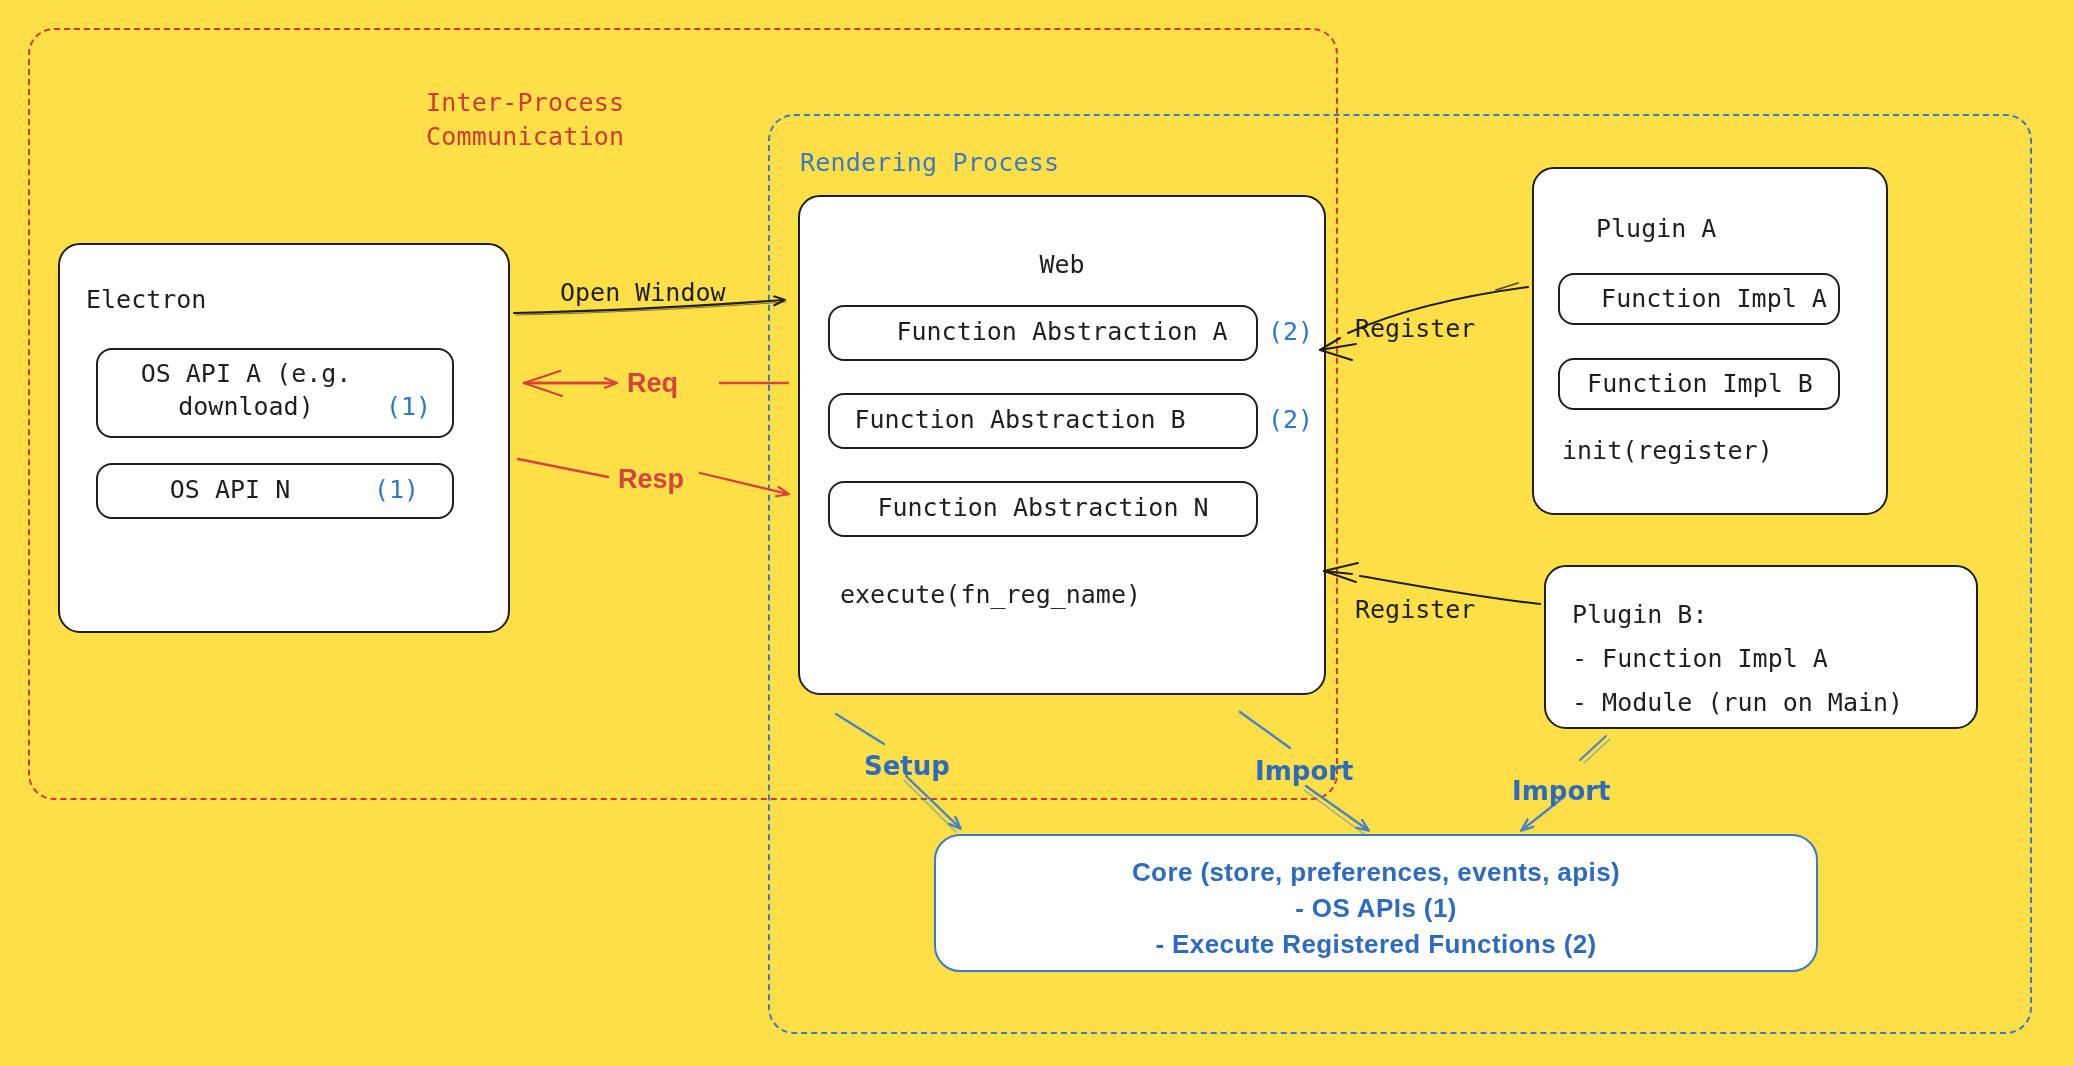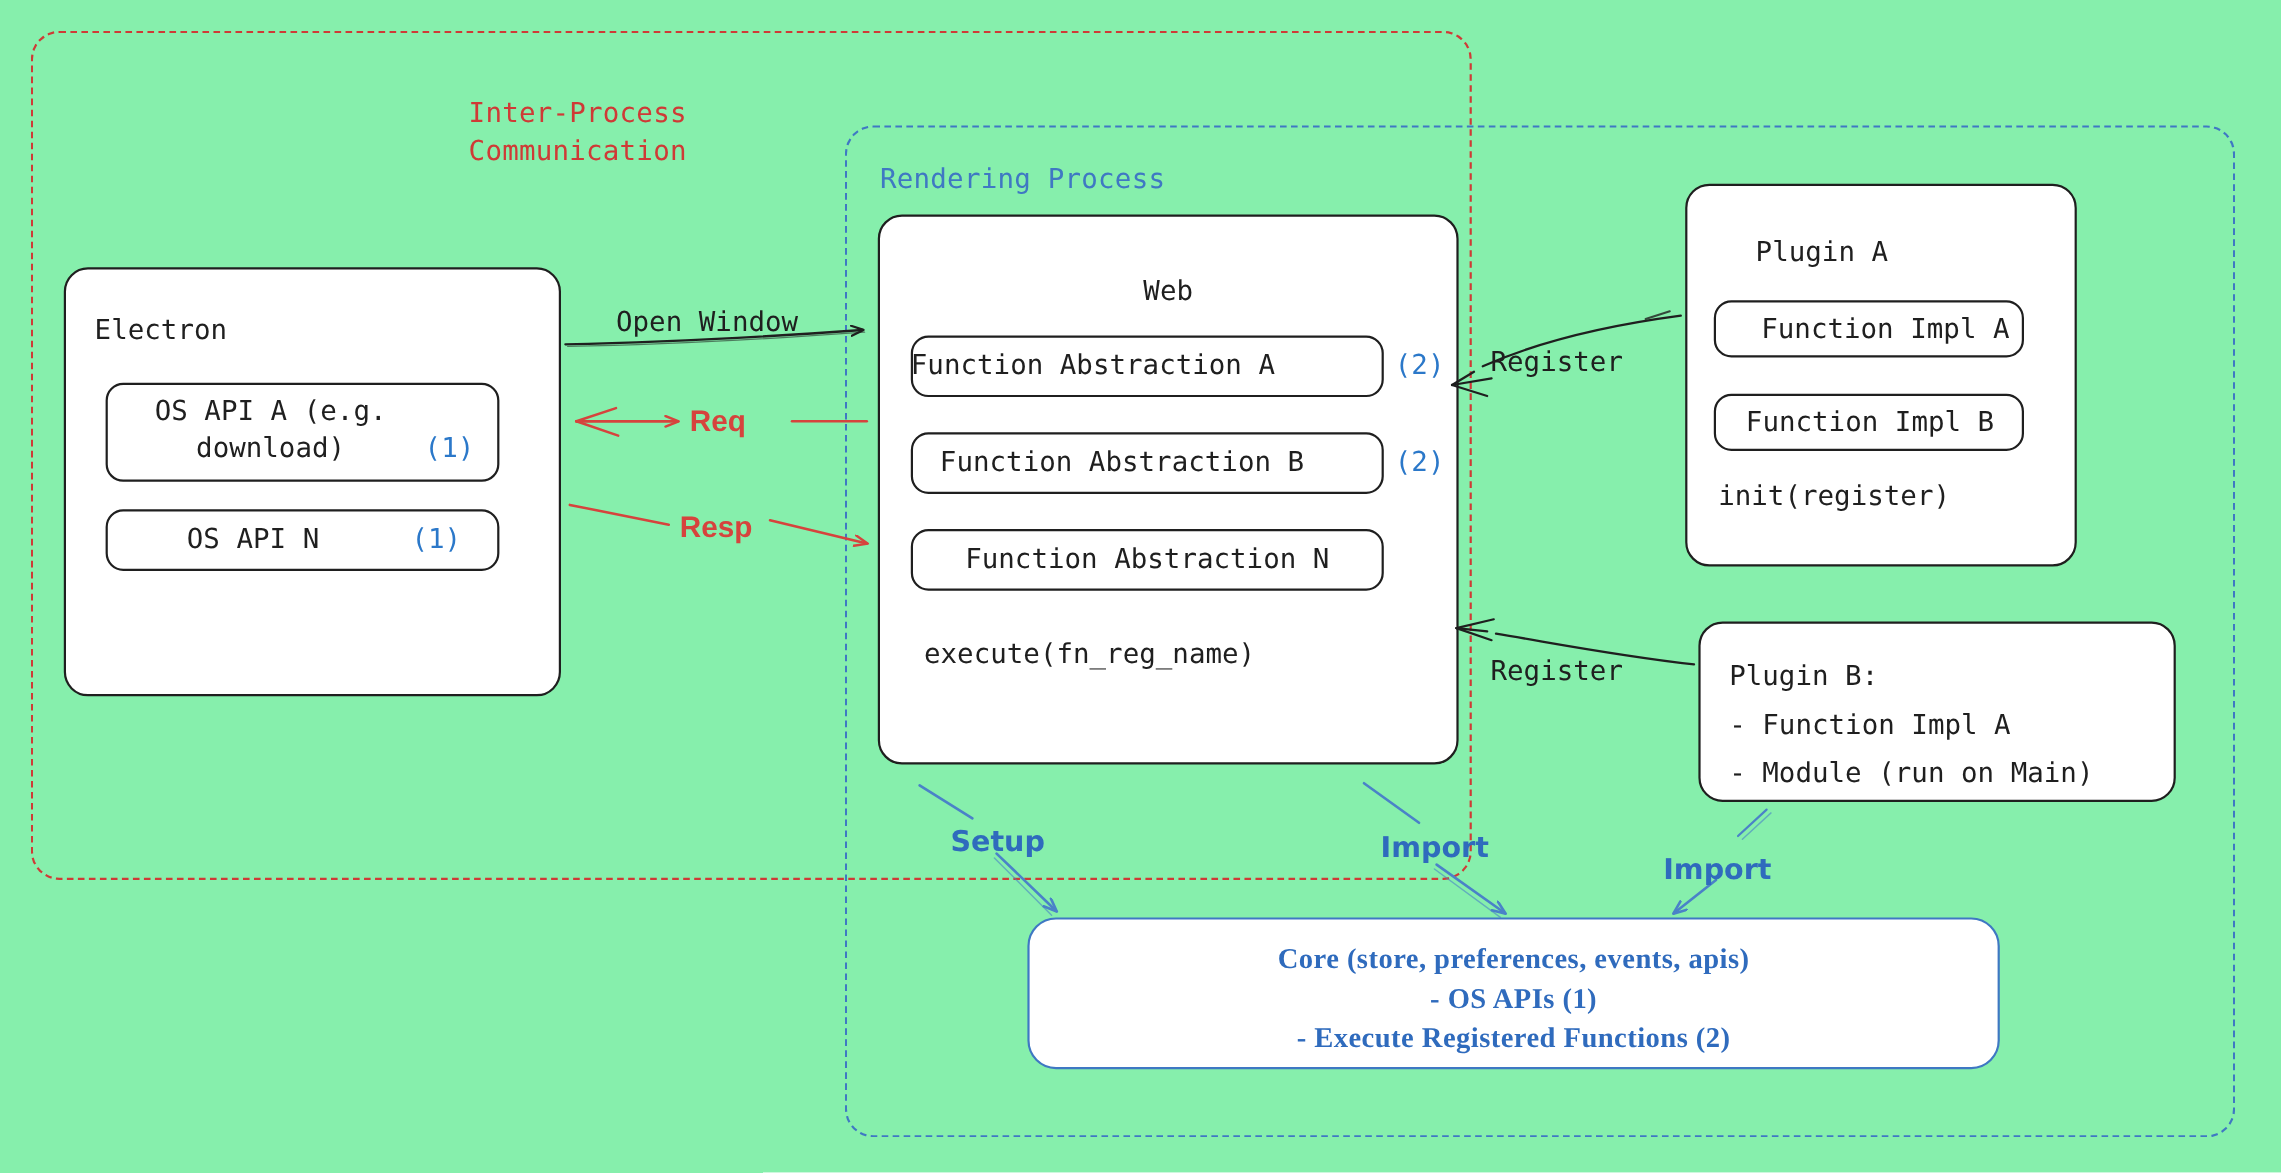--- a/index.html
+++ b/index.html
@@ -4,21 +4,21 @@
 <style>
   html, body {
     margin: 0;
     padding: 0;
     background: #ffffff;
   }
   #stage {
     position: relative;
     width: 2074px;
     height: 1066px;
-    background: #86efac;
+    background: #fde047;
     overflow: hidden;
     font-family: "DejaVu Sans Mono", "Liberation Mono", monospace;
   }
   .abs { position: absolute; box-sizing: border-box; }
 
   
   .boundary-ipc {
     left: 28px; top: 28px; width: 1310px; height: 772px;
     border: 2.5px dashed #cf3a36;
     border-radius: 26px;
@@ -62,21 +62,21 @@
   .osapia-text { left: 96px; top: 357px; width: 300px; text-align: center; }
   .osapia-num  { left: 386px; top: 390px; color: #2b78c9; }
   .box-osapin { left: 96px; top: 463px; width: 358px; height: 56px; }
   .osapin-text { left: 96px; top: 473px; width: 268px; text-align: center; }
   .osapin-num  { left: 374px; top: 473px; color: #2b78c9; }
 
   
   .box-web { left: 798px; top: 195px; width: 528px; height: 500px; }
   .web-title { left: 798px; top: 248px; width: 528px; text-align: center; }
   .box-fa-a { left: 828px; top: 305px; width: 430px; height: 56px; }
-  .fa-a-text { left: 828px; top: 315px; width: 468px; }
+  .fa-a-text { left: 828px; top: 315px; width: 468px; text-align: center; }
   .fa-a-num  { left: 1268px; top: 315px; color: #2b78c9; }
   .box-fa-b { left: 828px; top: 393px; width: 430px; height: 56px; }
   .fa-b-text { left: 828px; top: 403px; width: 384px; text-align: center; }
   .fa-b-num  { left: 1268px; top: 403px; color: #2b78c9; }
   .box-fa-n { left: 828px; top: 481px; width: 430px; height: 56px; }
   .fa-n-text { left: 828px; top: 491px; width: 430px; text-align: center; }
   .web-exec { left: 840px; top: 578px; }
 
   
   .box-plugin-a { left: 1532px; top: 167px; width: 356px; height: 348px; }
@@ -92,21 +92,21 @@
   .plugin-b-text { left: 1572px; top: 593px; line-height: 44px; }
 
   
   .box-core {
     left: 934px; top: 834px; width: 884px; height: 138px;
     border: 2.5px solid #3f78c3; border-radius: 26px; background: #ffffff;
   }
   .core-text {
     left: 934px; top: 854px; width: 884px;
     text-align: center; color: #2f6bbd;
-    font-family: Liberation Serif, serif;
+    font-family: Liberation Sans, sans-serif;
     font-weight: bold; font-size: 26px; line-height: 36px;
     white-space: pre-line; letter-spacing: 0.4px;
   }
 
   
   .edge-label {
     font-size: 25px;
     line-height: 32px;
     color: #1f1f1f;
     white-space: nowrap;

